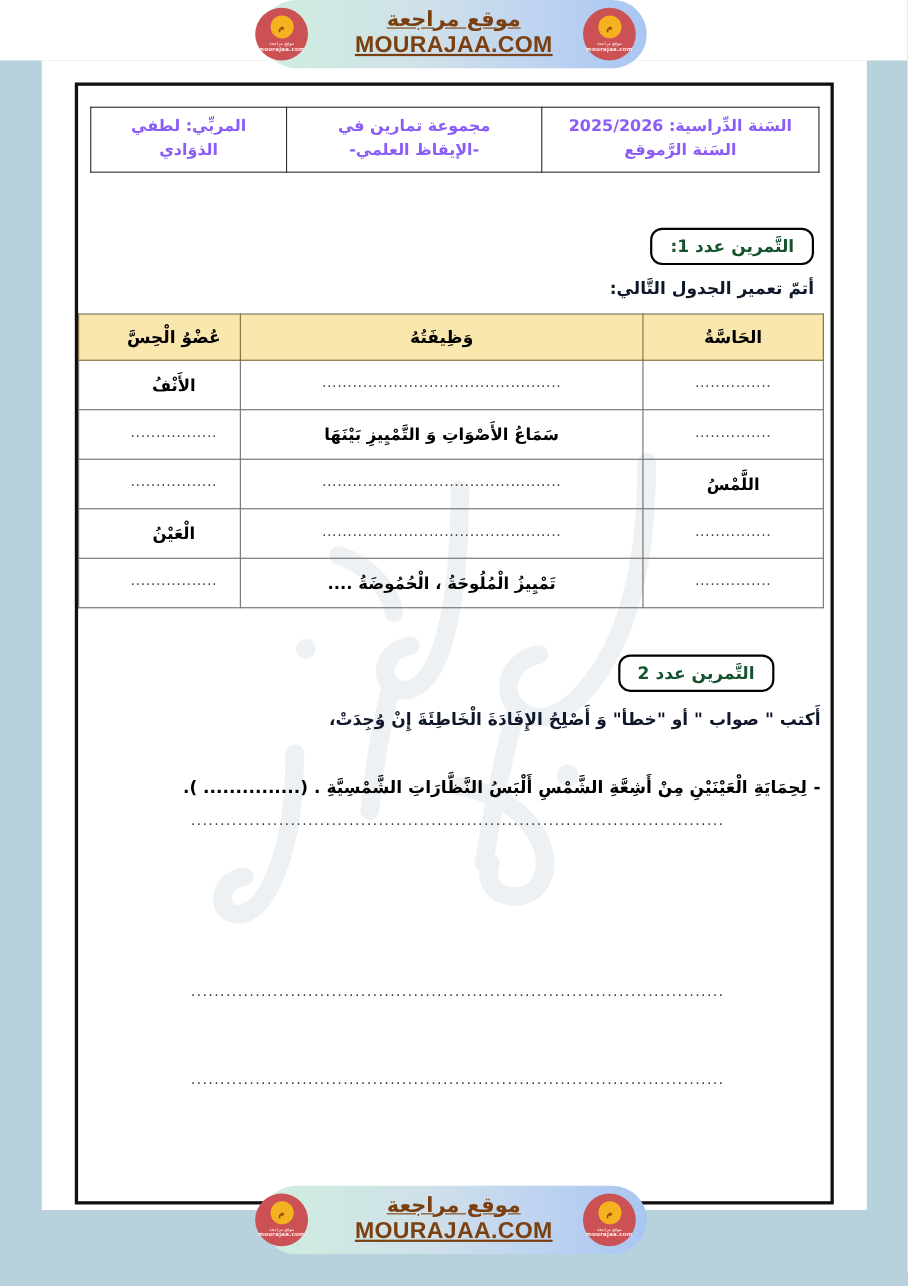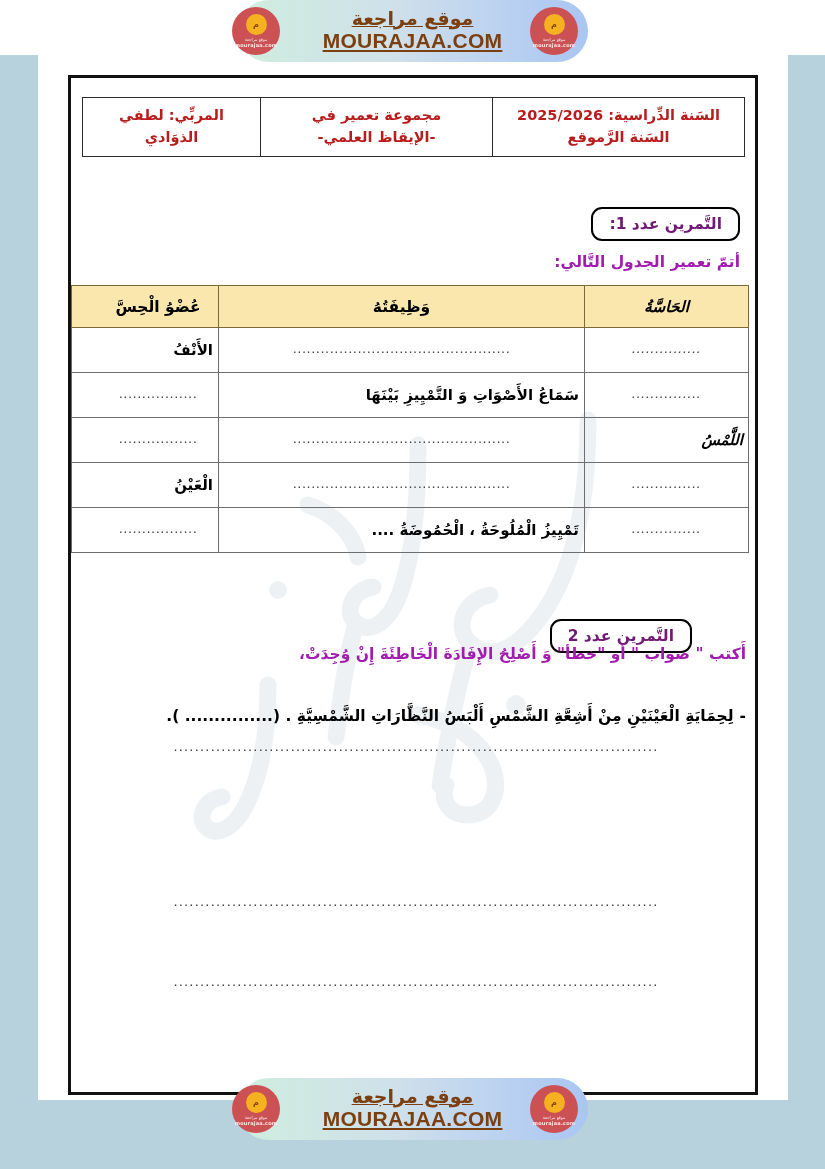--- a/index.html
+++ b/index.html
@@ -159,50 +159,50 @@
     width: 662px;
     border-collapse: collapse;
     table-layout: fixed;
   }
   .info-table td {
     border: 1.6px solid #2b2b2b;
     padding: 7px 9px;
     text-align: center;
     font-size: 14.5px;
     font-weight: bold;
-    color: #b91c1c;
+    color: #8b5cf6;
     line-height: 1.5;
     vertical-align: middle;
     height: 56px;
   }
   .info-table td.c-teacher { width: 178px; }
   .info-table td.c-title   { width: 232px; }
   .info-table td.c-year    { width: 252px; }
 
   
   .ex-badge {
     position: absolute;
     border: 2.2px solid #000;
     border-radius: 11px;
     background: #fff;
     font-size: 15.5px;
     font-weight: bold;
-    color: #701a75;
+    color: #14532d;
     padding: 6px 16px;
     text-align: center;
     white-space: nowrap;
   }
   .ex-badge.one  { right: 48px; top: 152px; }
-  .ex-badge.two  { right: 96px; top: 540px; margin-top: 24px; }
+  .ex-badge.two  { right: 84px; top: 540px; }
 
   .instruction {
     position: absolute;
     font-size: 15.5px;
     font-weight: bold;
-    color: #a21caf;
+    color: #0f172a;
     text-align: right;
     white-space: nowrap;
   }
   .instruction.one { right: 48px; top: 198px; }
   .instruction.two { right: 42px; top: 590px; font-size: 15.5px; }
 
   
   .sense-table {
     position: absolute;
     left: 33px;
@@ -221,24 +221,24 @@
     height: 45px;
     padding: 3px 5px;
   }
   .sense-table thead th {
     background: #fae7ae;
     font-weight: bold;
     font-size: 15.5px;
     border-color: #7a6a38;
     height: 42px;
   }
-  .sense-table .col-sense { width: 164px; font-style: italic; }
+  .sense-table .col-sense { width: 164px; }
   .sense-table .col-func  { width: 366px; }
   .sense-table .col-organ { width: 147px; padding-left: 31px; }
-  .sense-table td.filled { font-weight: bold; text-align: right; }
+  .sense-table td.filled { font-weight: bold; }
   .dots {
     color: #444;
     letter-spacing: .5px;
     font-size: 13px;
     white-space: nowrap;
     overflow: hidden;
     display: inline-block;
     max-width: 100%;
   }
 
@@ -298,21 +298,21 @@
   <div class="content">
 
     <table class="info-table">
       <tbody>
         <tr>
           <td class="c-year">
             <div>السَنة الدِّراسية: 2025/2026</div>
             <div>السَنة الرَّموقع</div>
           </td>
           <td class="c-title">
-            <div>مجموعة تعمير في</div>
+            <div>مجموعة تمارين في</div>
             <div>-الإيقاظ العلمي-</div>
           </td>
           <td class="c-teacher">المربِّي: لطفي الذوَادي</td>
         </tr>
       </tbody>
     </table>
 
     <div class="ex-badge one">التَّمرين عدد 1:</div>
     <div class="instruction one">أتمّ تعمير الجدول التَّالي:</div>
 

